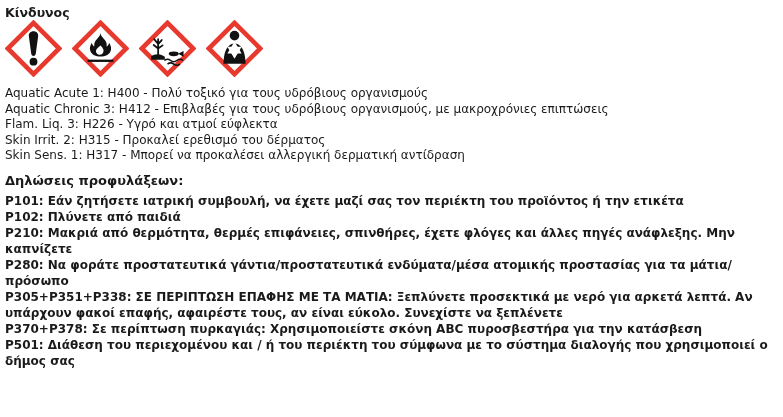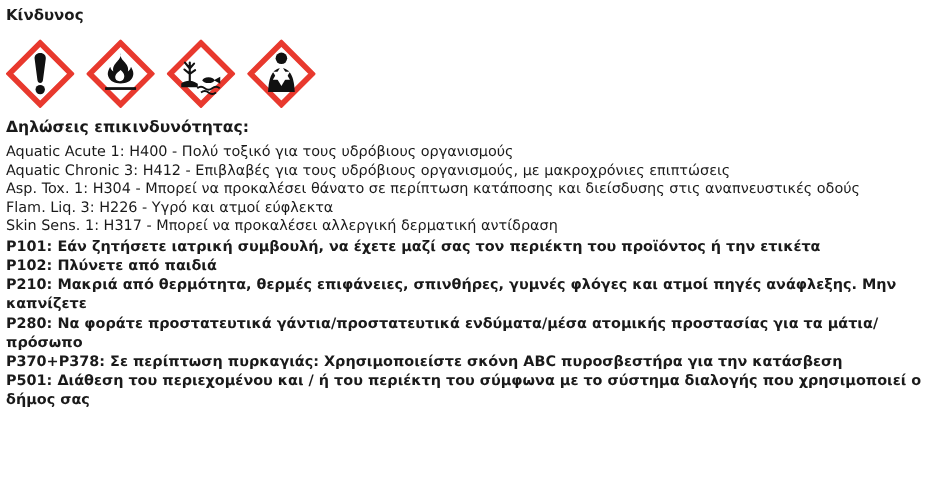--- a/index.html
+++ b/index.html
@@ -4,21 +4,21 @@
 <style>
   * { margin:0; padding:0; box-sizing:border-box; }
   html,body { background:#fff; }
   body {
     width:783px; height:417px; overflow:hidden;
     font-family:"DejaVu Sans", sans-serif;
     color:var(--text, #1a1a1a);
     background:var(--bg, #ffffff);
   }
   .page { padding:5px 4px 0 5px; }
-  .signal-word { font-size:12.5px; font-weight:bold; margin-bottom:13px; }
+  .signal-word { font-size:12.5px; font-weight:bold; }
   .pictograms { display:flex; gap:10px; margin-bottom:9px; }
   .pictograms svg { width:57px; height:57px; display:block; }
   .section-title { font-size:13px; font-weight:bold; margin:9px 0 5px 0; }
   .stmt-list.hazards .stmt { font-size:12px; line-height:15.5px; }
   .stmt-list.precautions .stmt { font-size:12px; line-height:16px;font-weight:bold; }
   .glyph { fill:#111; }
   .stroke-glyph { stroke:#111; fill:none; }
 </style>
 </head>
 <body>
@@ -55,47 +55,48 @@
     <svg viewBox="0 0 64 64">
       <path d="M32 3.2 L60.8 32 L32 60.8 L3.2 32 Z" fill="#fff" stroke="var(--accent_red,#e8392e)" stroke-width="5.2"></path>
       <circle class="glyph" cx="32" cy="17.5" r="5.4"></circle>
       <path class="glyph" d="M19.5 49c.5-9.5 2-15 5-18.6 2.2-2.6 4.8-3.9 7.5-3.9s5.3 1.3 7.5 3.9c3 3.6 4.5 9.1 5 18.6z"></path>
       <polygon points="32,24 40,37.5 24,37.5" fill="#fff"></polygon>
       <polygon points="32,43.5 24,30 40,30" fill="#fff"></polygon>
     </svg>
 
   </div>
 
-  <div class="section-title">Δηλώσεις επικινδυνότητας:</div>
   <div class="stmt-list hazards">
 
       <div class="stmt">Aquatic Acute 1: H400 - Πολύ τοξικό για τους υδρόβιους οργανισμούς</div>
 
       <div class="stmt">Aquatic Chronic 3: H412 - Επιβλαβές για τους υδρόβιους οργανισμούς, με μακροχρόνιες επιπτώσεις</div>
 
-      <div class="stmt">Asp. Tox. 1: H304 - Μπορεί να προκαλέσει θάνατο σε περίπτωση κατάποσης και διείσδυσης στις αναπνευστικές οδούς</div>
 
 
       <div class="stmt">Flam. Liq. 3: H226 - Υγρό και ατμοί εύφλεκτα</div>
 
+      <div class="stmt">Skin Irrit. 2: H315 - Προκαλεί ερεθισμό του δέρματος</div>
 
       <div class="stmt">Skin Sens. 1: H317 - Μπορεί να προκαλέσει αλλεργική δερματική αντίδραση</div>
 
     </div>
 
+  <div class="section-title">Δηλώσεις προφυλάξεων:</div>
   <div class="stmt-list precautions">
 
       <div class="stmt">P101: Εάν ζητήσετε ιατρική συμβουλή, να έχετε μαζί σας τον περιέκτη του προϊόντος ή την ετικέτα</div>
 
       <div class="stmt">P102: Πλύνετε από παιδιά</div>
 
-      <div class="stmt">P210: Μακριά από θερμότητα, θερμές επιφάνειες, σπινθήρες, γυμνές φλόγες και ατμοί πηγές ανάφλεξης. Μην καπνίζετε</div>
+      <div class="stmt">P210: Μακριά από θερμότητα, θερμές επιφάνειες, σπινθήρες, έχετε φλόγες και άλλες πηγές ανάφλεξης. Μην καπνίζετε</div>
 
 
       <div class="stmt">P280: Να φοράτε προστατευτικά γάντια/προστατευτικά ενδύματα/μέσα ατομικής προστασίας για τα μάτια/πρόσωπο</div>
 
+      <div class="stmt">P305+P351+P338: ΣΕ ΠΕΡΙΠΤΩΣΗ ΕΠΑΦΗΣ ΜΕ ΤΑ ΜΑΤΙΑ: Ξεπλύνετε προσεκτικά με νερό για αρκετά λεπτά. Αν υπάρχουν φακοί επαφής, αφαιρέστε τους, αν είναι εύκολο. Συνεχίστε να ξεπλένετε</div>
 
       <div class="stmt">P370+P378: Σε περίπτωση πυρκαγιάς: Χρησιμοποιείστε σκόνη ABC πυροσβεστήρα για την κατάσβεση</div>
 
       <div class="stmt">P501: Διάθεση του περιεχομένου και / ή του περιέκτη του σύμφωνα με το σύστημα διαλογής που χρησιμοποιεί ο δήμος σας</div>
     </div>
 
 </div>
 
 </body></html>

